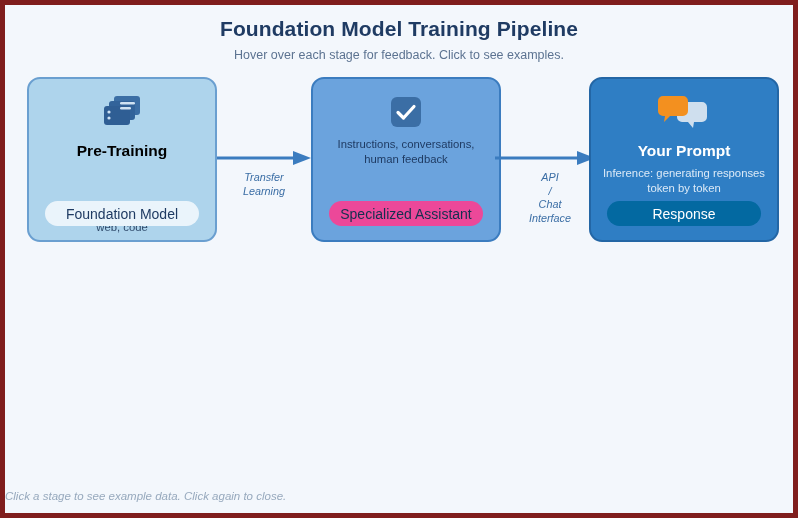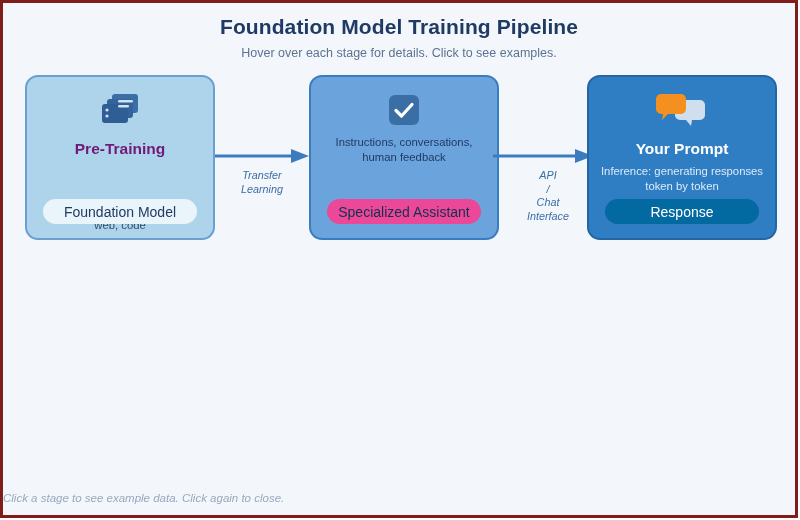--- a/index.html
+++ b/index.html
@@ -11,21 +11,21 @@
     height: 520px;
     background: #ffffff;
     font-family: "Liberation Sans", sans-serif;
     overflow: hidden;
   }
   #app {
     position: relative;
     width: 798px;
     height: 518px;
     background: #f3f7fc;
-    border: 3px solid #7f1d1d;
+    border: 5px solid #7f1d1d;
     box-sizing: border-box;
     overflow: hidden;
   }
 
   
   #header {
     position: absolute;
     top: 10px;
     left: 0;
     width: 100%;
@@ -78,21 +78,21 @@
     display: flex;
     align-items: center;
     justify-content: center;
   }
   .stage-title {
     font-size: 15.5px;
     font-weight: bold;
     line-height: 20px;
     margin-top: 9px;
   }
-  #stage-0 .stage-title, #stage-1 .stage-title { color: #701a75; }
+  #stage-0 .stage-title, #stage-1 .stage-title { color: #000000; }
   #stage-2 .stage-title { color: #ffffff; }
 
   .stage-desc {
     font-size: 11.3px;
     line-height: 14.5px;
     text-align: center;
     margin-top: 5px;
     width: 170px;
   }
   #stage-0 .stage-desc { color: #2f4a6b; margin-top: 44px; }
@@ -154,21 +154,21 @@
     color: #97a9bd;
   }
 </style>
 </head>
 <body>
 
 <div id="app">
 
   <div id="header">
     <div id="page-title">Foundation Model Training Pipeline</div>
-    <div id="page-subtitle">Hover over each stage for details. Click to see examples.</div>
+    <div id="page-subtitle">Hover over each stage for feedback. Click to see examples.</div>
   </div>
 
   <div id="pipeline">
 
     <div class="stage-card" id="stage-0">
       <div class="stage-icon">
         <svg width="44" height="36" viewBox="0 0 44 36">
           <rect x="14" y="2" width="26" height="19" rx="3" fill="#3b6ea5"></rect>
           <rect x="9" y="7" width="26" height="19" rx="3" fill="#32639a"></rect>
           <rect x="4" y="12" width="26" height="19" rx="3" fill="#2f5e94"></rect>

